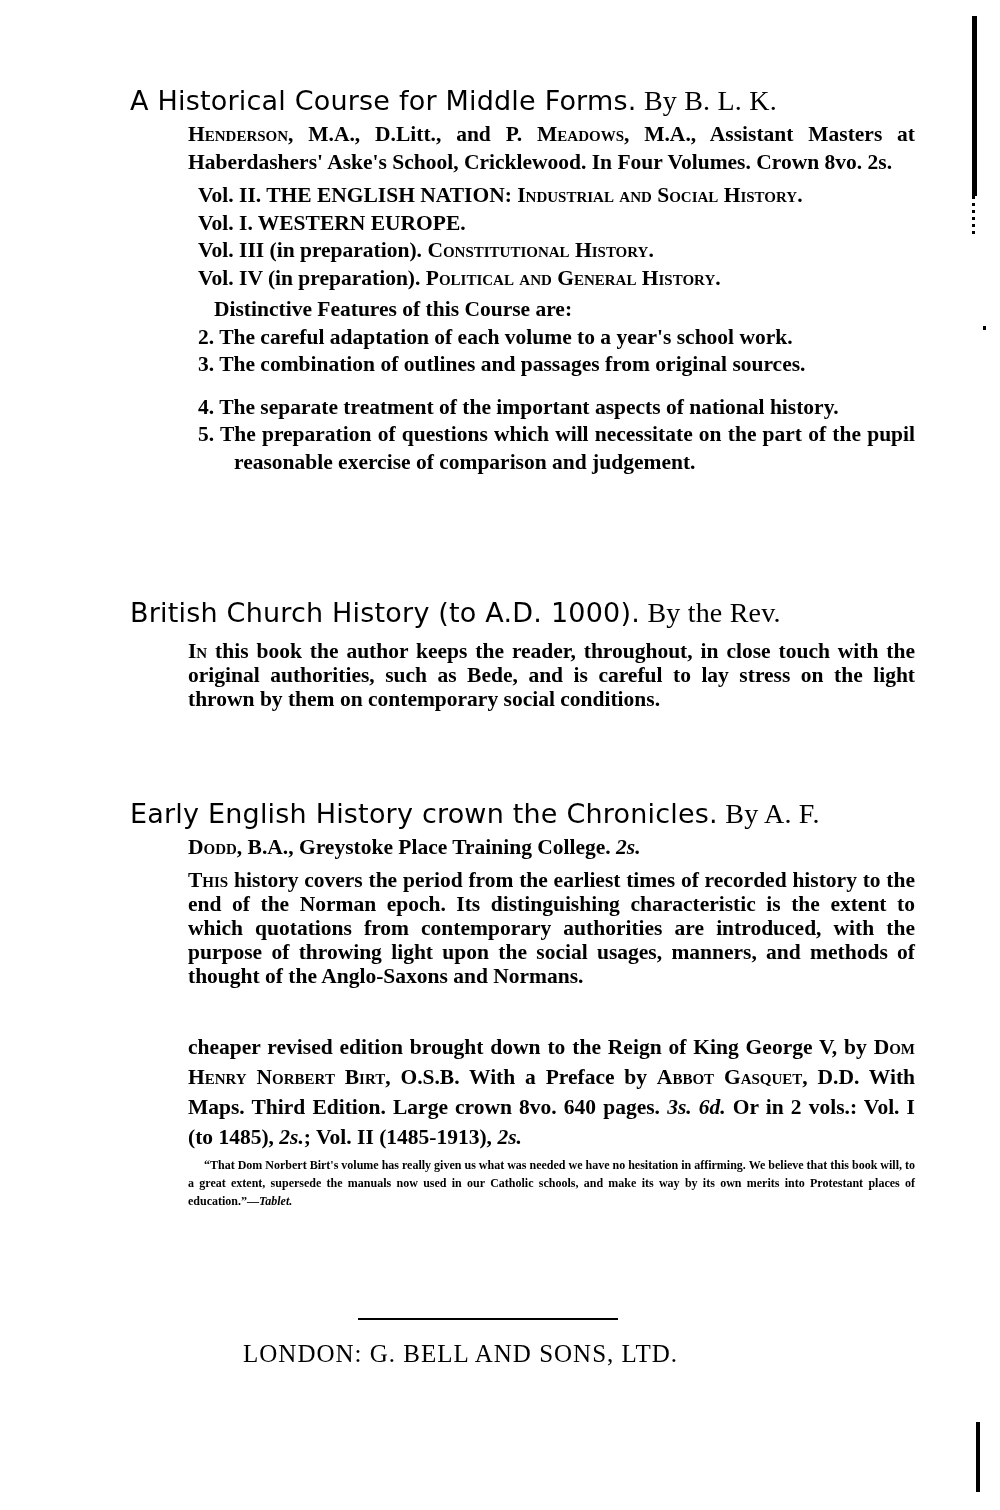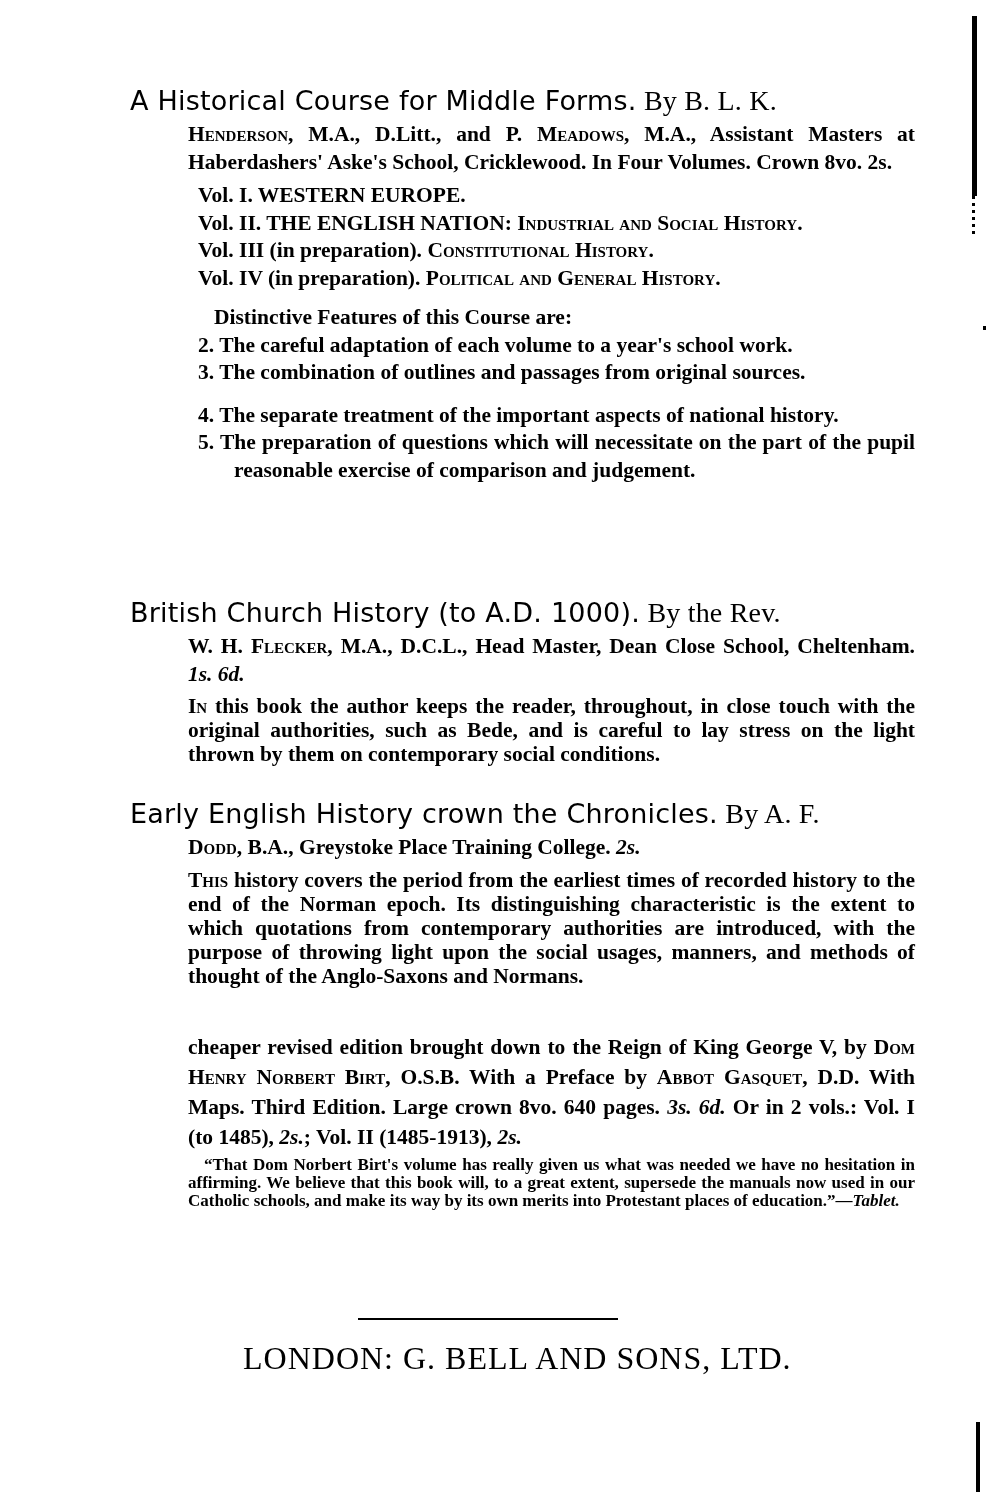--- a/index.html
+++ b/index.html
@@ -10,61 +10,60 @@
     .entry { position: absolute; left: 130px; width: 785px; }
     .head { font-size: 29px; line-height: 40px; letter-spacing: 0.2px; white-space: nowrap; }
     .head .title { font-family: "DejaVu Sans", "Liberation Sans", sans-serif; font-weight: 500; font-size: 27px; }
     .head .by { font-family: "Liberation Serif", "DejaVu Serif", serif; font-size: 28px; }
     .body { margin-left: 58px; font-family: "Liberation Serif", "DejaVu Serif", serif; font-size: 21.5px; line-height: 27.5px; text-align: justify; }
     .body p { margin: 0; font-weight: bold; }
     .gap { height: 6px; }
     .vol { text-indent: -36px; padding-left: 36px; margin-top: 2px; }
     .sub { padding-left: 10px; margin-top: 2px; }
     .num { text-indent: -30px; padding-left: 46px; margin-left: -30px; margin-top: 2px; text-align: justify; }
-    .quote { font-size: 17px; line-height: 18px; margin-top: 4px; text-align: justify; }
+    .quote { font-size: 12px; line-height: 18px; margin-top: 4px; text-align: justify; }
     .quote p { text-indent: 16px; }
     .rule { position: absolute; left: 358px; top: 1318px; width: 260px; height: 0; border-top: 2px solid #000; }
-    .imprint { position: absolute; left: 243px; top: 1340px; font-size: 32px; letter-spacing: 1px; white-space: nowrap; }
+    .imprint { position: absolute; left: 243px; top: 1340px; font-size: 25px; letter-spacing: 1px; white-space: nowrap; }
     .edge-top { position: absolute; left: 972px; top: 16px; width: 5px; height: 180px; background: #000; }
     .edge-top-fade { position: absolute; left: 972px; top: 196px; width: 3px; height: 40px; background: repeating-linear-gradient(#000 0 3px, transparent 3px 7px); }
     .edge-dot { position: absolute; width: 3px; height: 4px; background: #000; }
     .edge-bottom { position: absolute; left: 976px; top: 1422px; width: 4px; height: 70px; background: #000; }
   </style>
 </head>
 <body>
 
 <div class="page">
 
   <div class="entry" style="top:80px;">
     <div class="head">
       <span class="title">A Historical Course for Middle Forms.</span>
       <span class="by">By B. L. K.</span>
     </div>
     <div class="body">
       <p><span class="sc">Henderson</span><span>, M.A., D.Litt., and P. </span><span class="sc">Meadows</span><span>, M.A., Assistant Masters at Haberdashers' Aske's School, Cricklewood. In Four Volumes. Crown 8vo. 2s.</span></p>
       <div class="gap"></div>
+      <p class="sub vol" style="padding-left:46px;text-indent:-36px;"><span>Vol. II.</span> <span>THE ENGLISH NATION:</span> <span class="sc">Industrial and Social History.</span></p>
       <p class="sub"><span>Vol. I.</span> <span>WESTERN EUROPE.</span></p>
-      <p class="sub vol" style="padding-left:46px;text-indent:-36px;"><span>Vol. II.</span> <span>THE ENGLISH NATION:</span> <span class="sc">Industrial and Social History.</span></p>
       <p class="sub"><span>Vol. III (in preparation).</span> <span class="sc">Constitutional History.</span></p>
       <p class="sub"><span>Vol. IV (in preparation).</span> <span class="sc">Political and General History.</span></p>
-      <p style="padding-left:26px;margin-top:12px;">Distinctive Features of this Course are:</p>
+      <p style="padding-left:26px;margin-top:4px;">Distinctive Features of this Course are:</p>
       <p class="num" style="margin-left:0;padding-left:46px;text-indent:-36px;"><span>2.</span> <span>The careful adaptation of each volume to a year's school work.</span></p>
       <p class="num" style="margin-left:0;padding-left:46px;text-indent:-36px;"><span>3.</span> <span>The combination of outlines and passages from original sources.</span></p>
       <p class="num" style="margin-left:0;padding-left:46px;text-indent:-36px;margin-top:15px;"><span>4.</span> <span>The separate treatment of the important aspects of national history.</span></p>
       <p class="num" style="margin-left:0;padding-left:46px;text-indent:-36px;"><span>5.</span> <span>The preparation of questions which will necessitate on the part of the pupil reasonable exercise of comparison and judgement.</span></p>
     </div>
   </div>
 
   <div class="entry" style="top:592px;">
     <div class="head">
       <span class="title">British Church History (to A.D. 1000).</span>
       <span class="by">By the Rev.</span>
     </div>
     <div class="body">
-      <p><span>W. H. </span><span class="sc">Flecker</span><span>, M.A., D.C.L., Head Master, Dean Close School, Cheltenham.</span> <i>1s. 6d.</i></p>
       <div class="gap"></div>
       <p style="line-height:24px;"><span class="sc">In</span><span> this book the author keeps the reader, throughout, in close touch with the original authorities, such as Bede, and is careful to lay stress on the light thrown by them on contemporary social conditions.</span></p>
     </div>
   </div>
 
   <div class="entry" style="top:793px;">
     <div class="head">
       <span class="title">Early English History crown the Chronicles.</span>
       <span class="by">By A. F.</span>
     </div>

